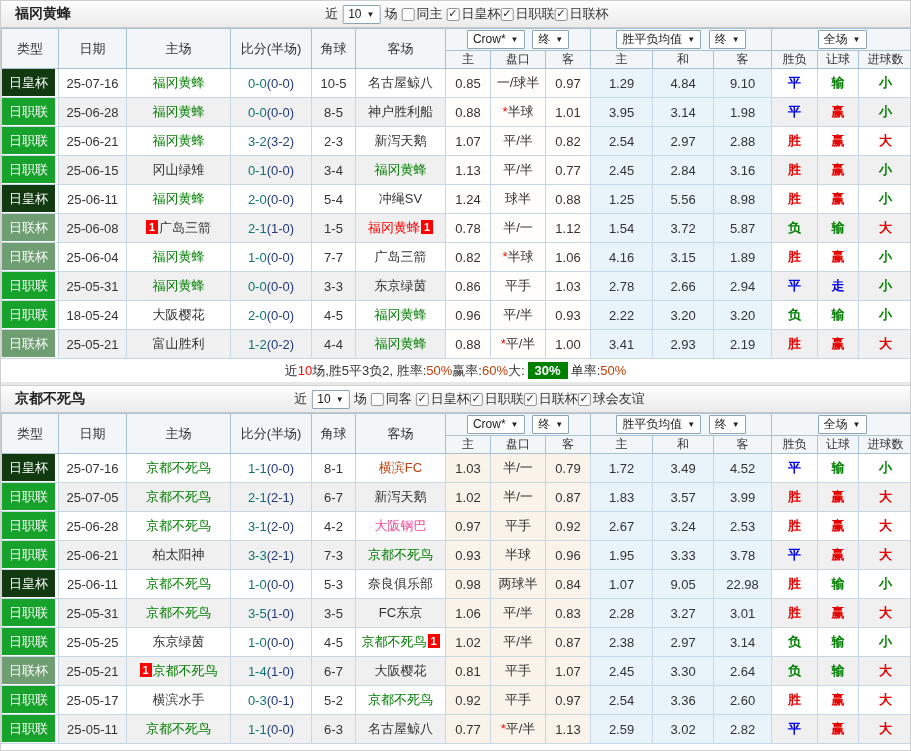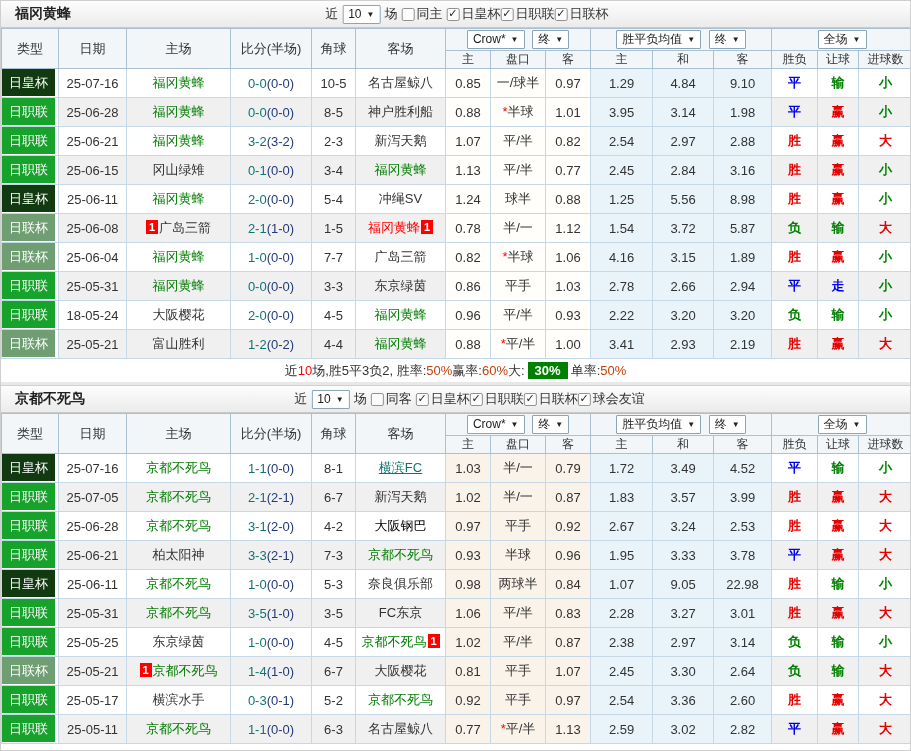--- a/index.html
+++ b/index.html
@@ -463,21 +463,21 @@
     </thead>
     <tbody id="rows-1">
         <tr>
     <td class="type">
             <div class="tbadge" style="background: rgb(17, 58, 16);">日皇杯</div>
           </td>
     <td>25-07-16</td>
     <td><span class="hname" style="color: rgb(8, 129, 8);">京都不死鸟</span></td>
     <td><span class="sc">1-1</span><span class="half">(0-0)</span></td>
     <td>8-1</td>
-    <td><span class="aname" style="color: #0f766e; text-decoration: underline;">横滨FC</span></td>
+    <td><span class="aname" style="color: #c2410c;">横滨FC</span></td>
     <td class="odds">1.03</td>
     <td class="odds"><span class="pk">半/一</span></td>
     <td class="odds">0.79</td>
     <td class="avg">1.72</td>
     <td class="avg">3.49</td>
     <td class="avg">4.52</td>
     <td class="res" style="color: rgb(0, 0, 238);">平</td>
     <td class="res" style="color: rgb(0, 128, 0);">输</td>
     <td class="res" style="color: rgb(0, 128, 0);">小</td>
   </tr>
@@ -501,21 +501,21 @@
     <td class="res" style="color: rgb(230, 0, 0);">大</td>
   </tr>
         <tr>
     <td class="type">
             <div class="tbadge" style="background: rgb(23, 162, 43);">日职联</div>
           </td>
     <td>25-06-28</td>
     <td><span class="hname" style="color: rgb(8, 129, 8);">京都不死鸟</span></td>
     <td><span class="sc">3-1</span><span class="half">(2-0)</span></td>
     <td>4-2</td>
-    <td><span class="aname" style="color: #000000; margin-top: 42px;">大阪钢巴</span></td>
+    <td><span class="aname" style="color: #ec4899; margin-top: 42px;">大阪钢巴</span></td>
     <td class="odds">0.97</td>
     <td class="odds"><span class="pk">平手</span></td>
     <td class="odds">0.92</td>
     <td class="avg">2.67</td>
     <td class="avg">3.24</td>
     <td class="avg">2.53</td>
     <td class="res" style="color: rgb(230, 0, 0);">胜</td>
     <td class="res" style="color: rgb(230, 0, 0);">赢</td>
     <td class="res" style="color: rgb(230, 0, 0);">大</td>
   </tr>

